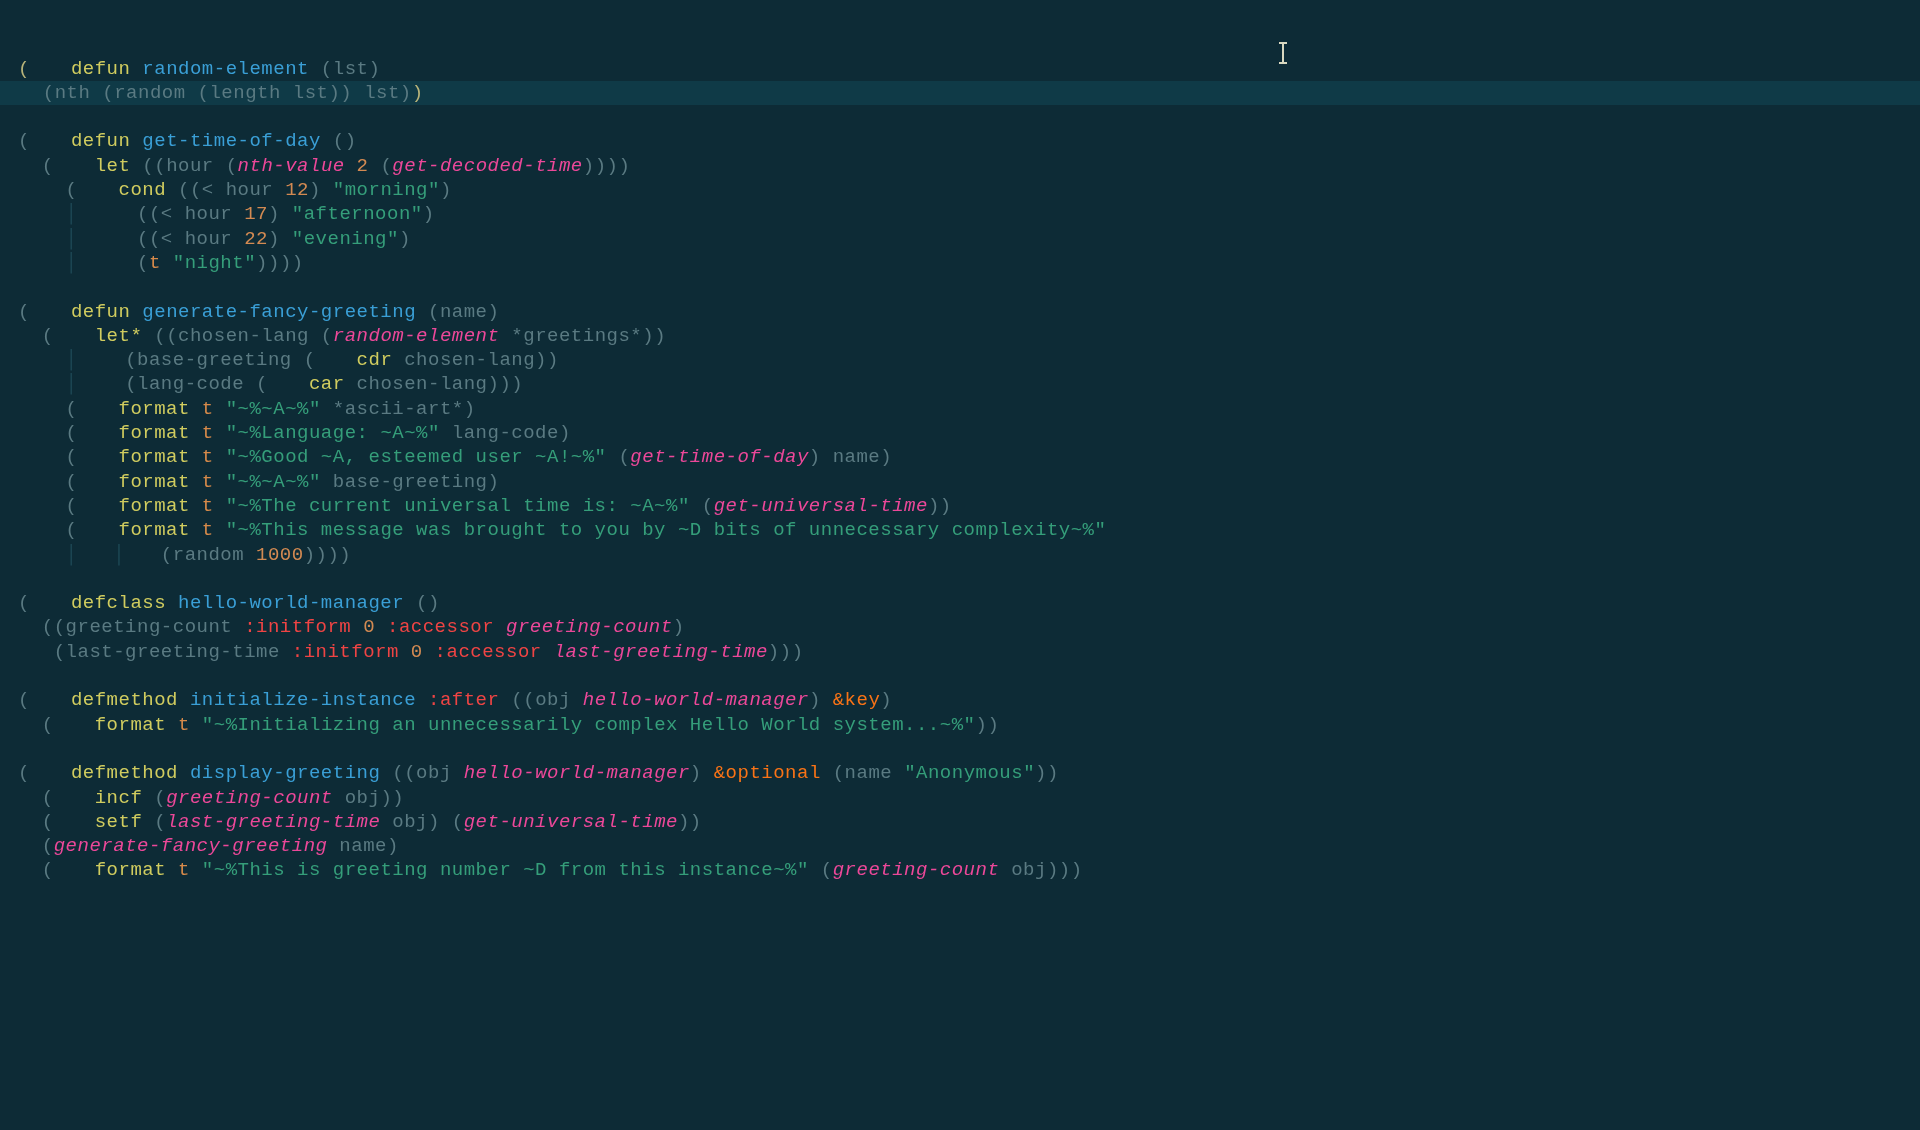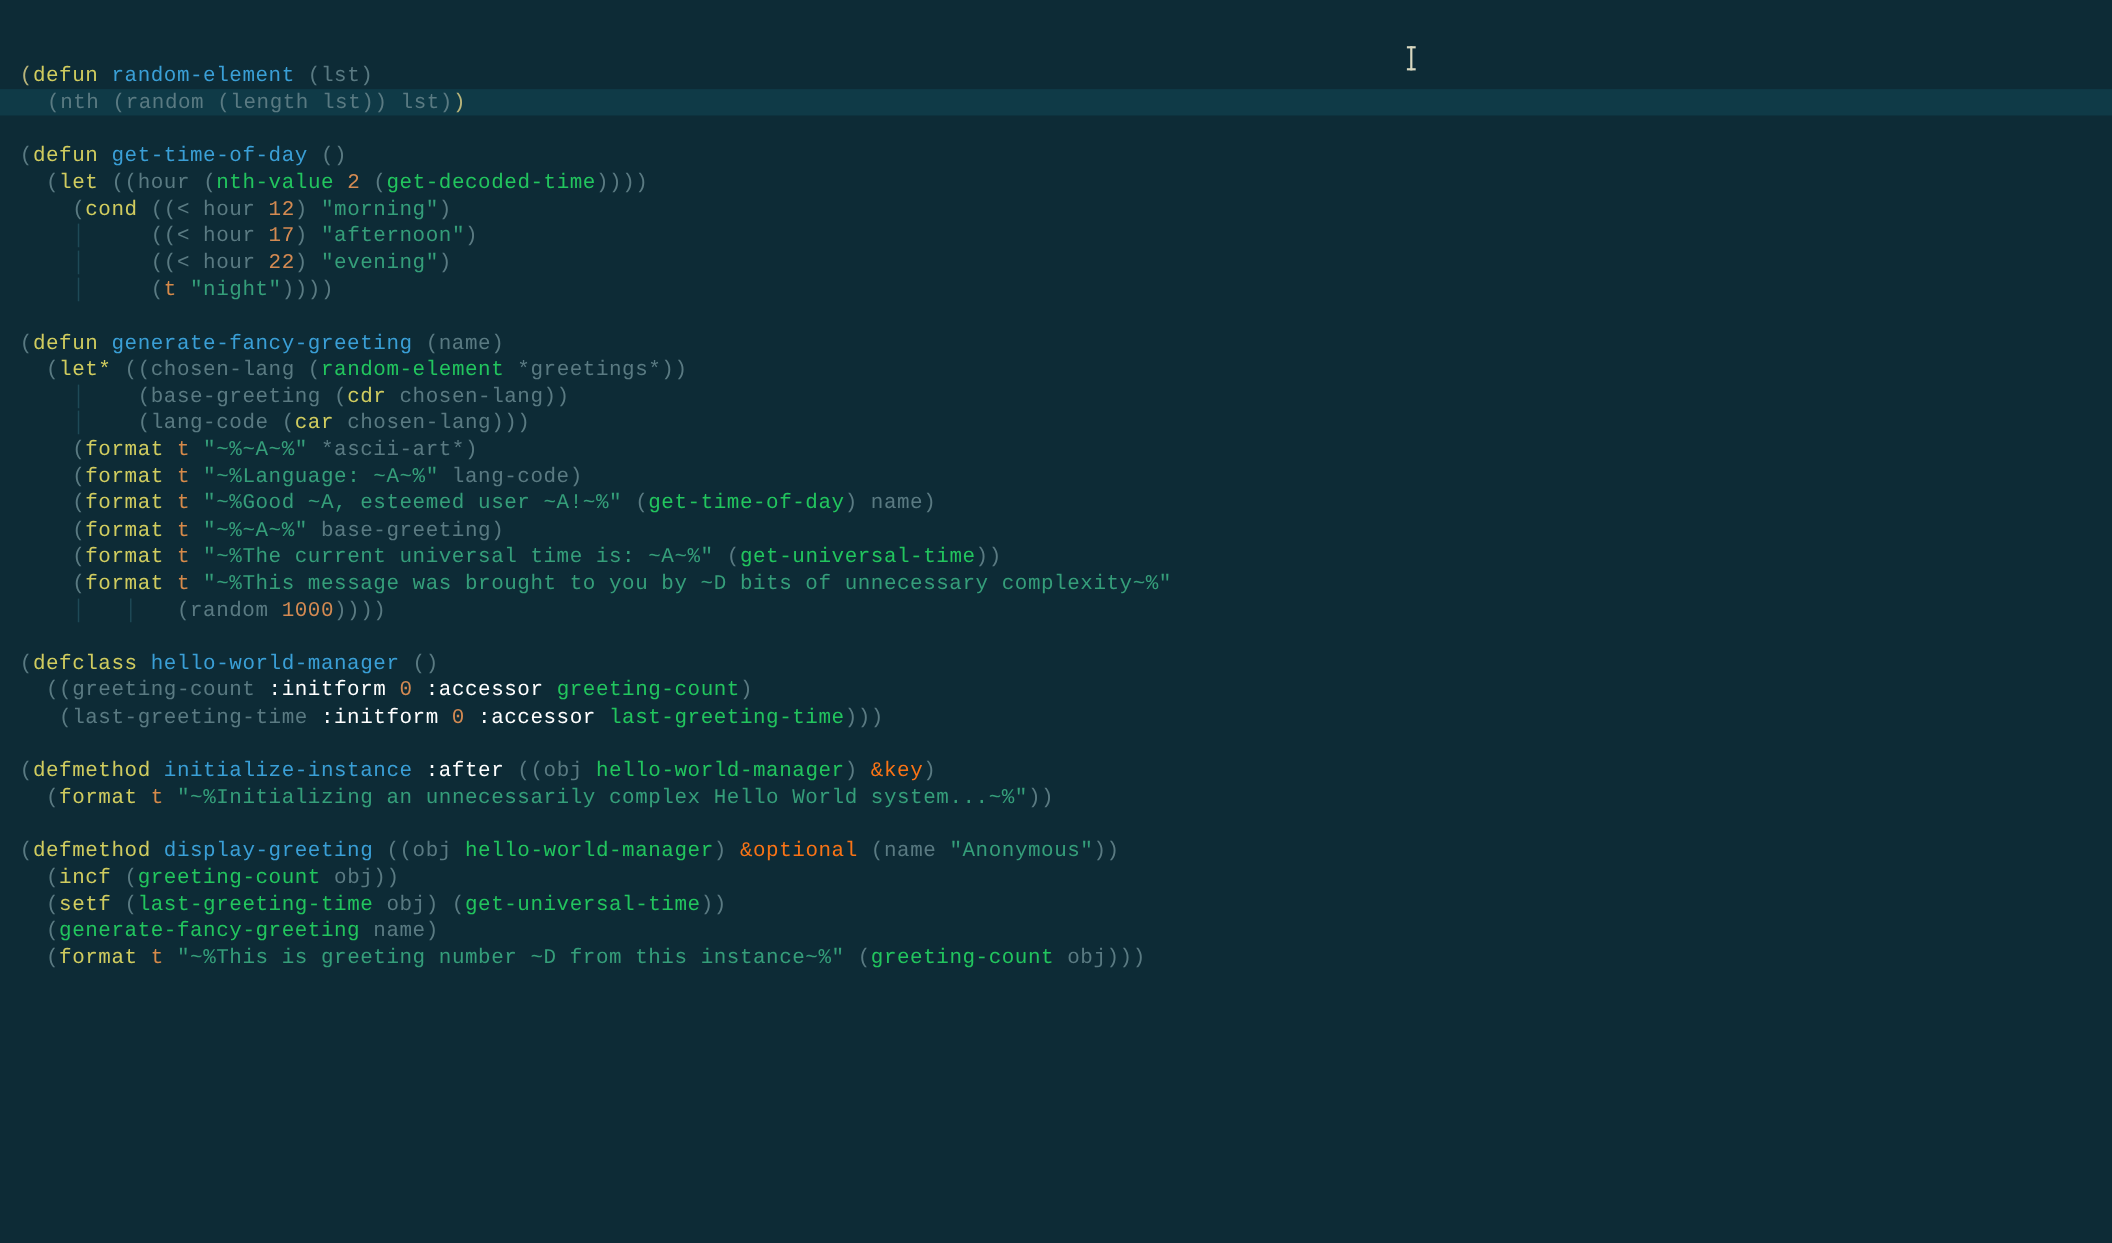--- a/index.html
+++ b/index.html
@@ -19,28 +19,28 @@
     position: relative;
     white-space: pre;
   }
   .line { min-height: 24.3px; }
   .highlight-line {
     background: #0f3a47;
     margin-left: -18px;
     padding-left: 19px;
     width: calc(100% + 18px);
   }
-  .k { color: #d0cc5f; }       
+  .k { color: #d0cc5f; margin-left: 41px; }       
   .fn { color: #3a9fd6; }      
-  .call { color: #22c55e; }    
+  .call { color: #ec4899; font-style: italic; }    
   .param { color: #5a7a82; margin-top: 24px; }
   .paren-b { color: #b8b47a; } 
   .num { color: #d38a52; }     
   .str { color: #359e7a; }     
-  .sym { color: #ffffff; }
+  .sym { color: #ef4444; }
   .ident { color: #5a7a82; margin-top: 29px; }
   .lit { color: #d68a4a; }     
   .amp { color: #f97316; }     
   .guide { color: #1e4a57; }
   .cursor {
     position: absolute;
     width: 2px;
     height: 22px;
     background: #d8d8c0;
     top: 42px;

